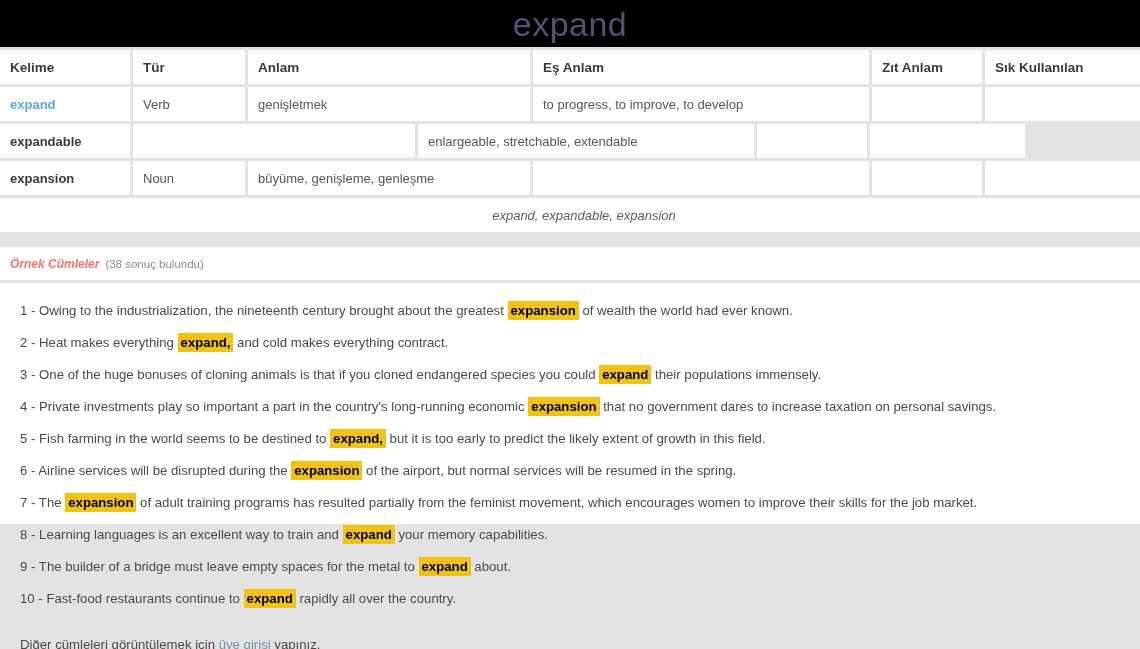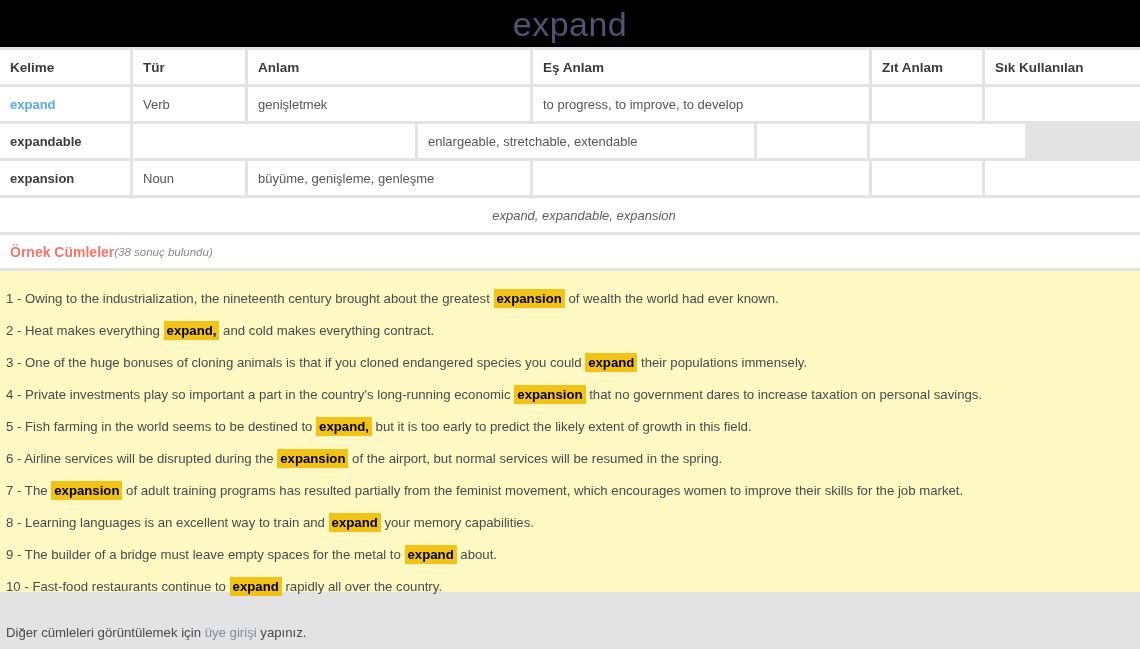--- a/index.html
+++ b/index.html
@@ -91,49 +91,50 @@
   
   .forms-strip {
     background: #ffffff;
     height: 34px;
     display: flex;
     align-items: center;
     justify-content: center;
     font-style: italic;
     font-size: 13px;
     color: #5e5e5e;
-    margin-bottom: 3px;
+    margin-bottom: 15px;
     padding-left: 28px;
   }
 
   
   .examples-head {
     background: #ffffff;
     height: 33px;
     display: flex;
     align-items: center;
     padding: 0 10px;
     margin-bottom: 3px;
   }
   .examples-title {
     color: #f4746a;
     font-weight: bold;
-    font-size: 14px;
+    font-size: 12px;
+    margin-right: 6px;
+    font-style: italic;
   }
   .examples-count {
     color: #8a8a8a;
-    font-style: italic;
     font-size: 11.5px;
   }
 
   
   .examples-body {
-    background: #fef9c3;
-    padding: 12px 10px 10px 6px;
-    height: 321px;
+    background: #ffffff;
+    padding: 12px 10px 10px 20px;
+    height: 241px;
     box-sizing: border-box;
   }
   .sentence {
     font-size: 13.2px;
     color: #4a4a4a;
     line-height: 32px;
     white-space: nowrap;
     overflow: hidden;
   }
   .hl {

